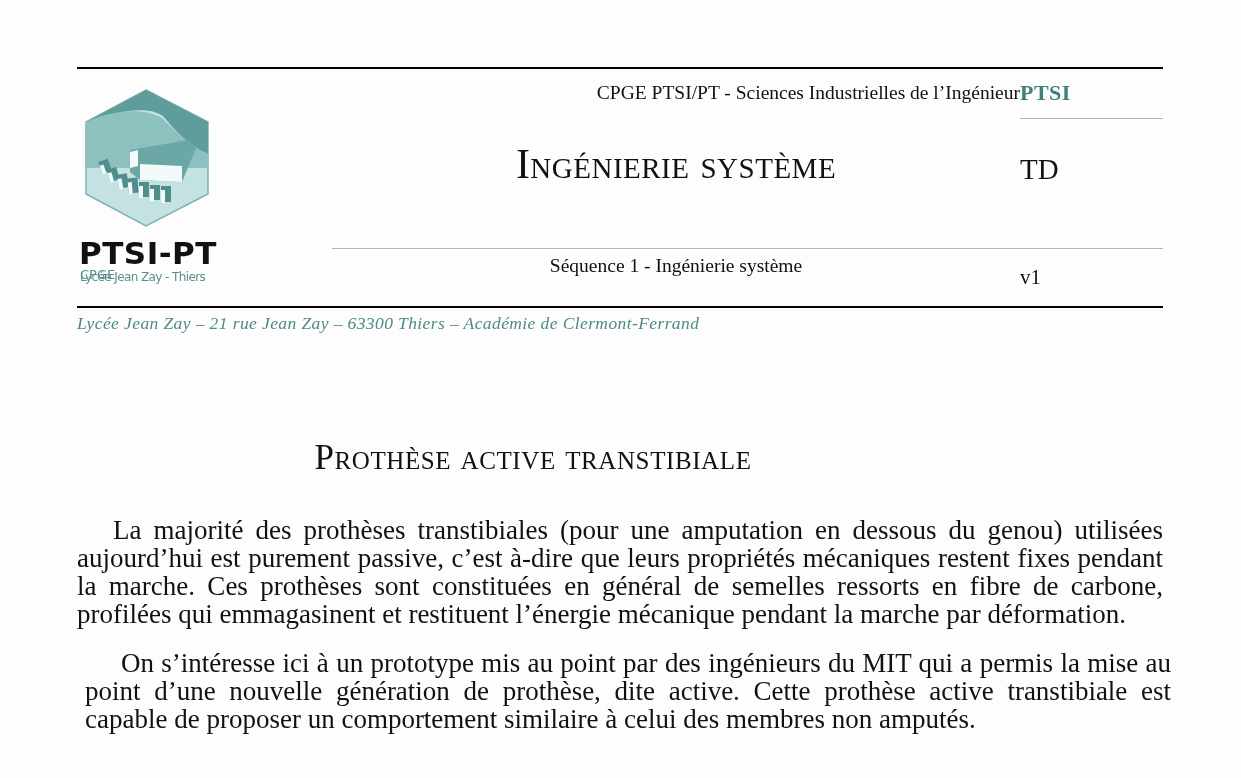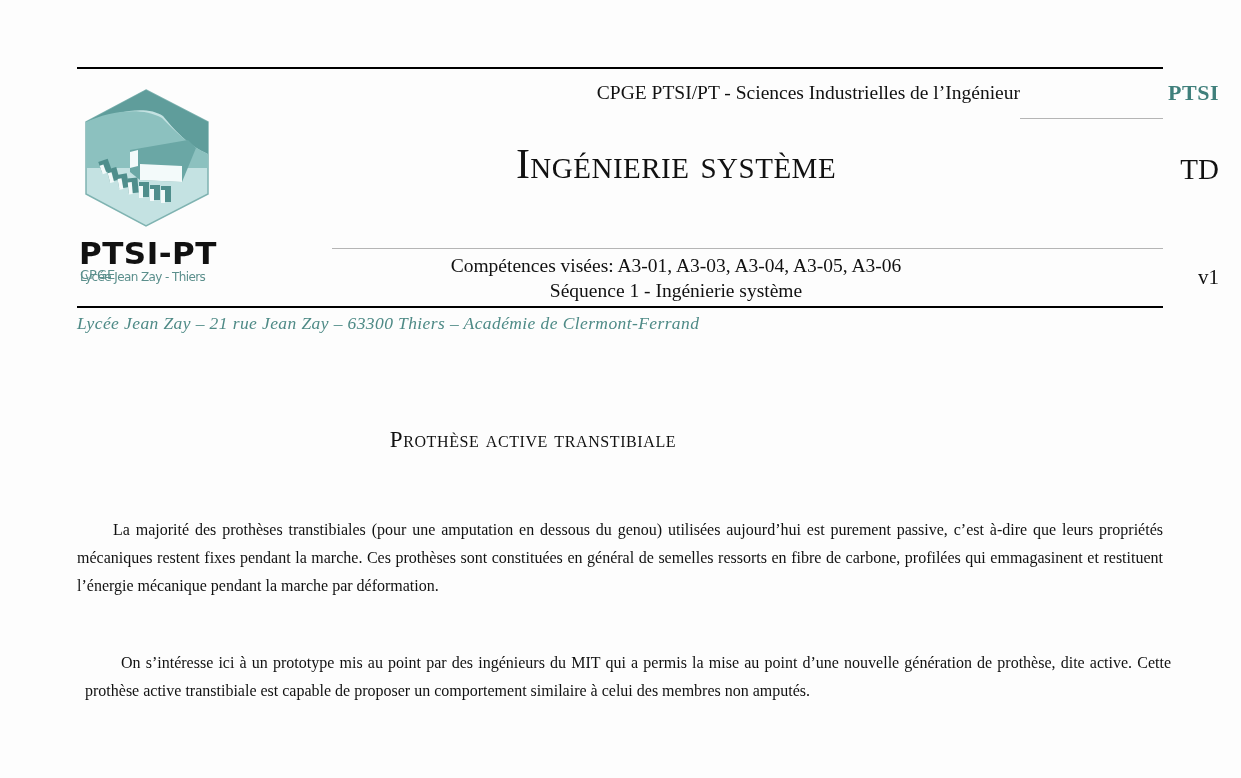--- a/index.html
+++ b/index.html
@@ -9,27 +9,27 @@
   }
   .rule-thick { position:absolute; left:77px; width:1086px; height:2px; background:#000; }
   .rule-gray { position:absolute; height:1px; background:#b5b5b5; }
   .logo { position:absolute; left:78px; top:88px; width:140px; height:205px; }
   .logo-cpge { position:absolute; left:80px; top:222px; font-family:"DejaVu Sans", sans-serif; font-size:13px; color:#5b8f8c; letter-spacing:0px;margin-top:45px; }
   .logo-main { position:absolute; left:79px; top:235px; font-family:"DejaVu Sans", sans-serif; font-size:31px; color:#111; font-weight:700; letter-spacing:0.5px; line-height:36px; }
   .logo-sub { position:absolute; left:80px; top:270px; font-family:"DejaVu Sans", sans-serif; font-size:12px; color:#5b8f8c; letter-spacing:-0.6px; }
   .hdr-top { position:absolute; left:332px; width:688px; top:82px; font-family:"Liberation Serif", serif; font-size:19.5px; text-align:right; }
   .hdr-title { position:absolute; left:332px; width:688px; top:140px; font-family:Liberation Serif, serif; font-size:42px; text-align:center; font-variant:small-caps; letter-spacing:0.5px; }
   .hdr-comp { position:absolute; left:332px; width:688px; top:253px; font-family:"Liberation Serif", serif; font-size:19.5px; text-align:center; line-height:25px; }
-  .side { position:absolute; left:1076px; width:143px; text-align:right; font-family:"Liberation Serif", serif; }
+  .side { position:absolute; left:1020px; width:143px; text-align:left; font-family:"Liberation Serif", serif; }
   .side-ptsi { top:80px; font-size:22px; font-weight:bold; color:#3f7f7b; letter-spacing:0.5px; }
   .side-td { top:153px; font-size:29px; }
   .side-v { top:265px; font-size:21px; }
   .footer { position:absolute; left:77px; width:1086px; top:313px; text-align:left; font-family:"Liberation Serif", serif; font-style:italic; font-size:17.5px; color:#4e8a86; letter-spacing:0.4px; }
-  .doc-title { position:absolute; left:0; width:1066px; top:427px; text-align:center; font-family:"Liberation Serif", serif; font-size:23px; font-variant:small-caps; letter-spacing:0.6px; }
-  .para { position:absolute; left:77px; width:1086px; font-family:"Liberation Serif", serif; font-size:16px; line-height:28px; text-align:justify; text-indent:36px; }
+  .doc-title { position:absolute; left:0; width:1066px; top:438px; text-align:center; font-family:"Liberation Serif", serif; font-size:35px; font-variant:small-caps; letter-spacing:0.6px; }
+  .para { position:absolute; left:77px; width:1086px; font-family:"Liberation Serif", serif; font-size:27px; line-height:28px; text-align:justify; text-indent:36px; }
   .p1 { top:516px; }
   .p2 { top:641px; }
 </style>
 </head>
 <body>
 
 <div class="rule-thick" style="top:67px;"></div>
 
 <svg class="logo" viewBox="0 0 140 140" style="height:140px;">
   <polygon points="68,2 130,34 130,106 68,138 8,106 8,34" fill="#c4e2e2" stroke="#7fb3b1" stroke-width="1.5"></polygon>
@@ -61,21 +61,20 @@
 <div class="logo-main">PTSI-PT</div>
 <div class="logo-sub">Lycée Jean Zay - Thiers</div>
 
 <div class="hdr-top">CPGE PTSI/PT - Sciences Industrielles de l’Ingénieur</div>
 <div class="hdr-title">Ingénierie système</div>
 
 <div class="rule-gray" style="left:1020px; width:143px; top:118px;"></div>
 <div class="rule-gray" style="left:332px; width:831px; top:248px;"></div>
 
 <div class="hdr-comp">
-  <div>Compétences visées: A3-01, A3-03, A3-04, A3-05, A3-06</div>
   <div>Séquence 1 - Ingénierie système</div>
 </div>
 
 <div class="side side-ptsi">PTSI</div>
 <div class="side side-td">TD</div>
 <div class="side side-v">v1</div>
 
 <div class="rule-thick" style="top:306px;"></div>
 
 <div class="footer">Lycée Jean Zay – 21 rue Jean Zay – 63300 Thiers – Académie de Clermont-Ferrand</div>

